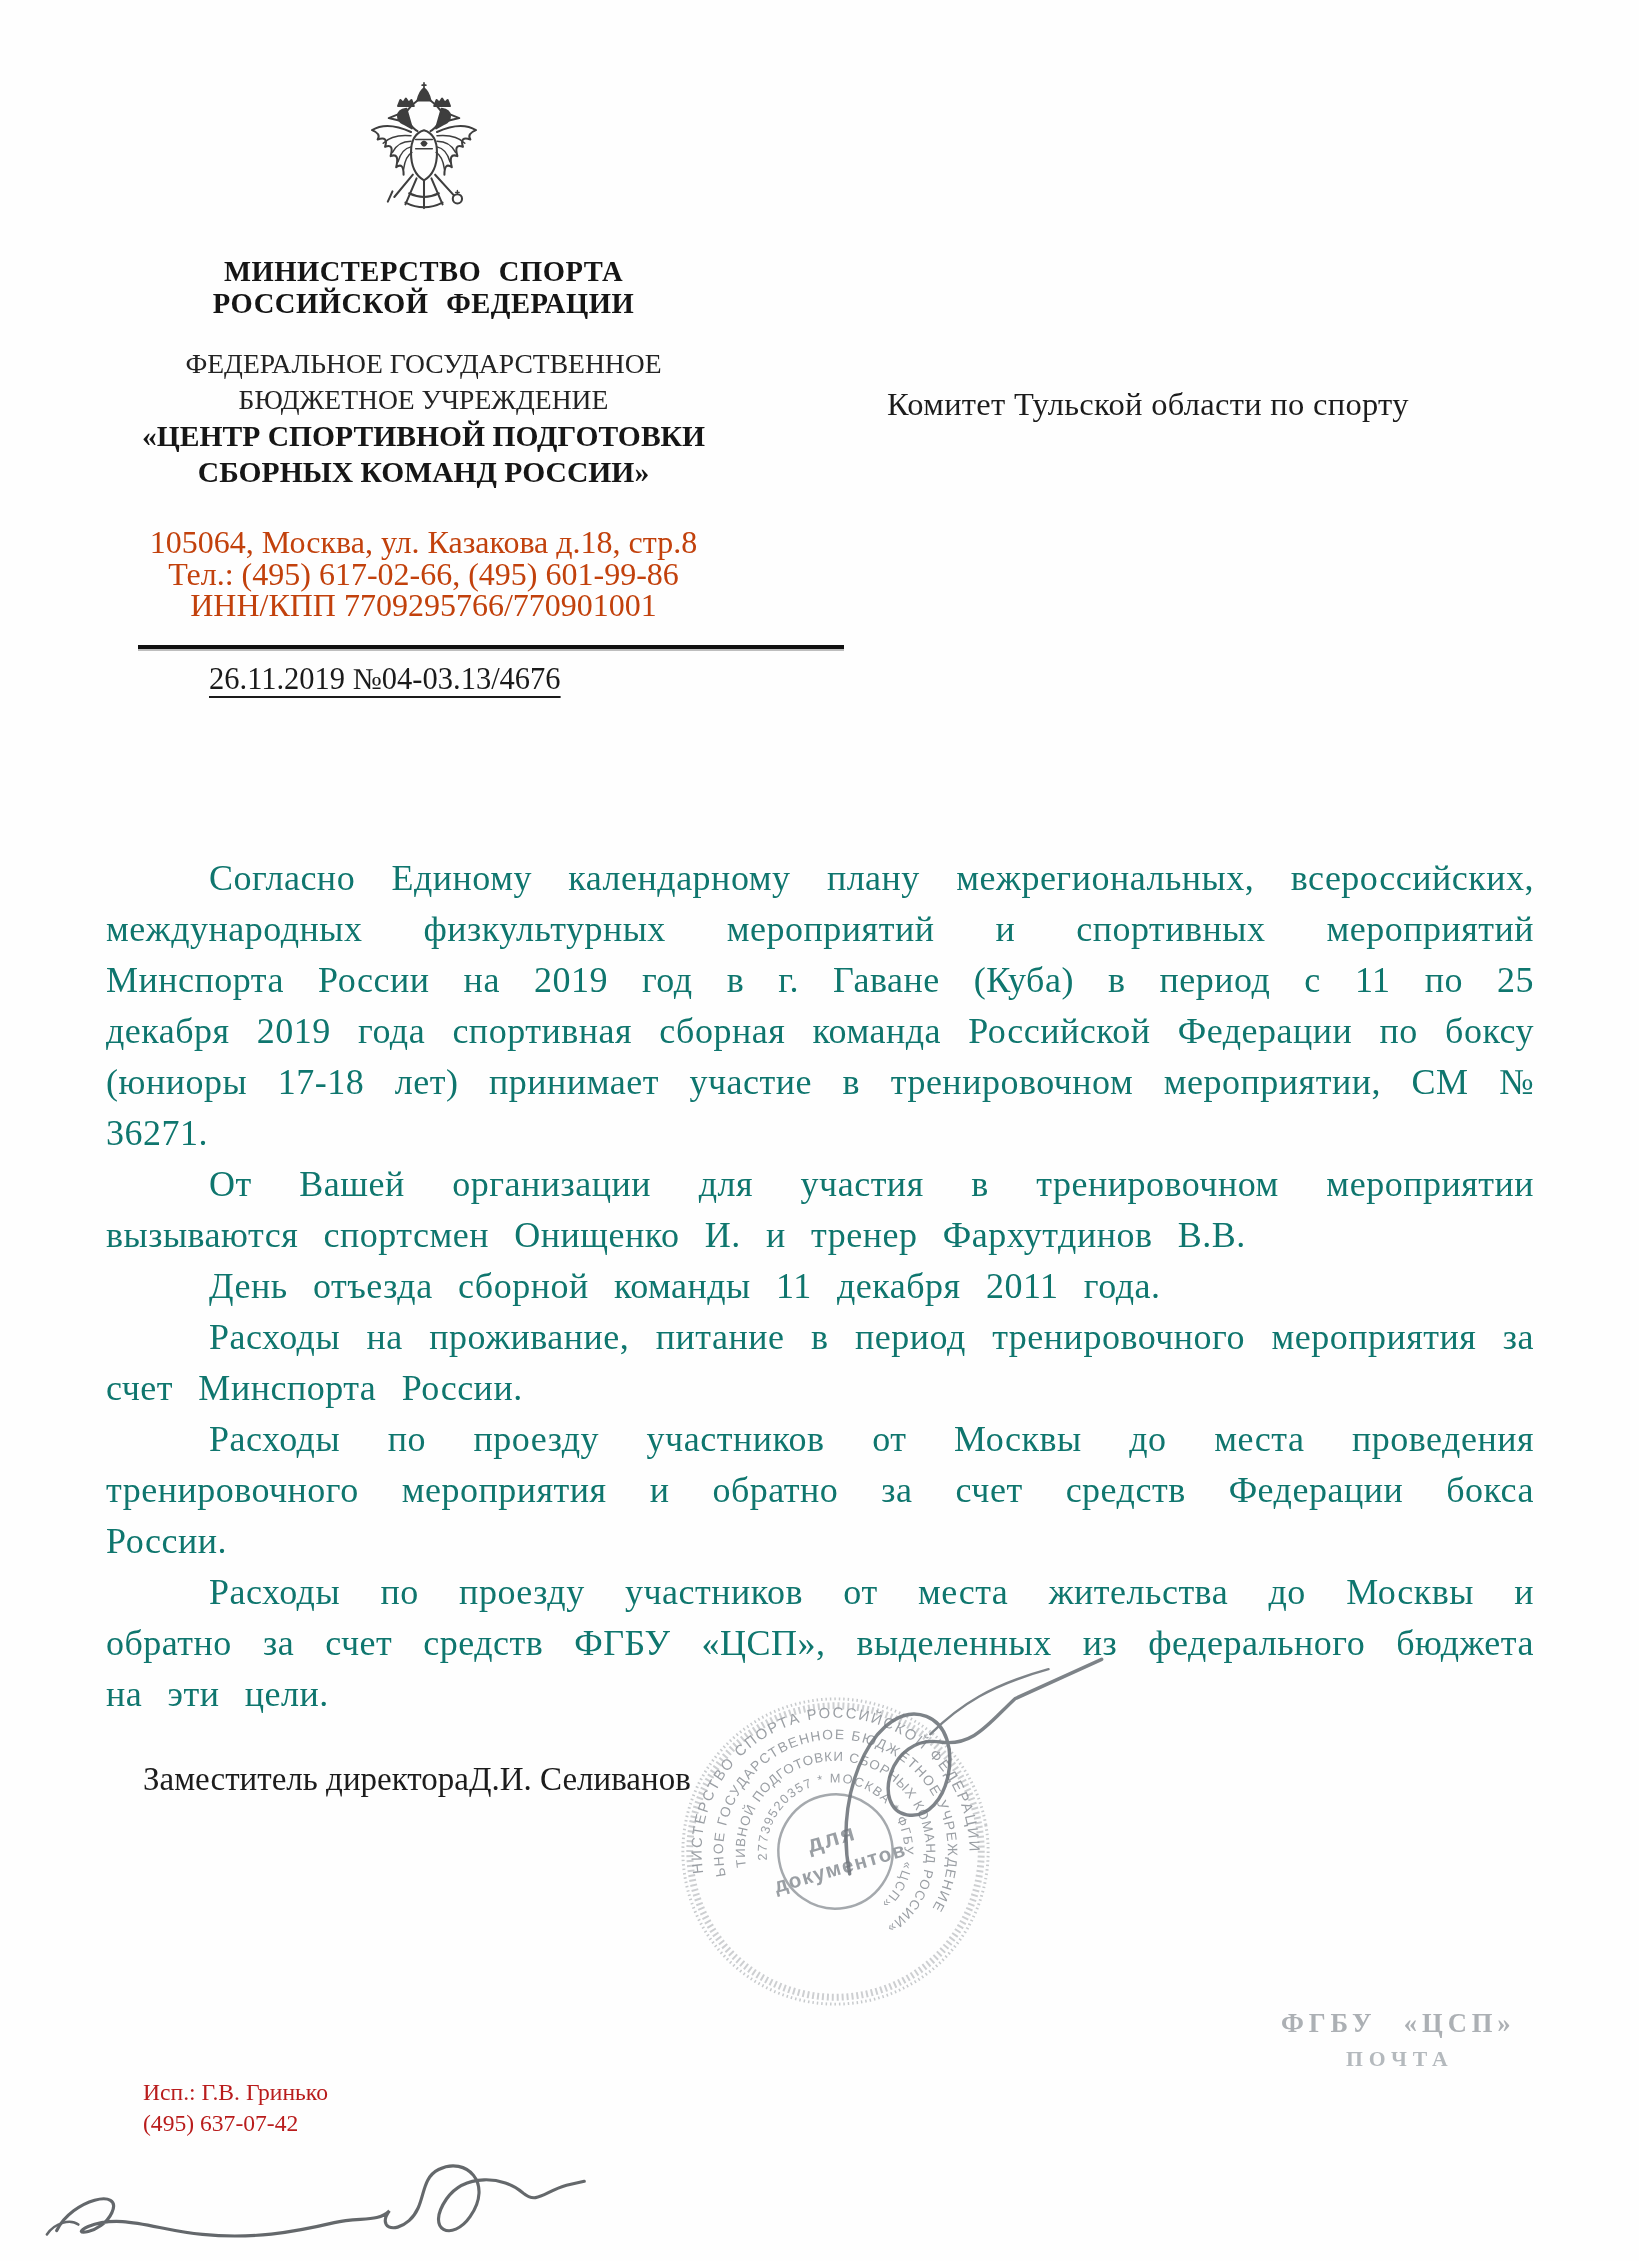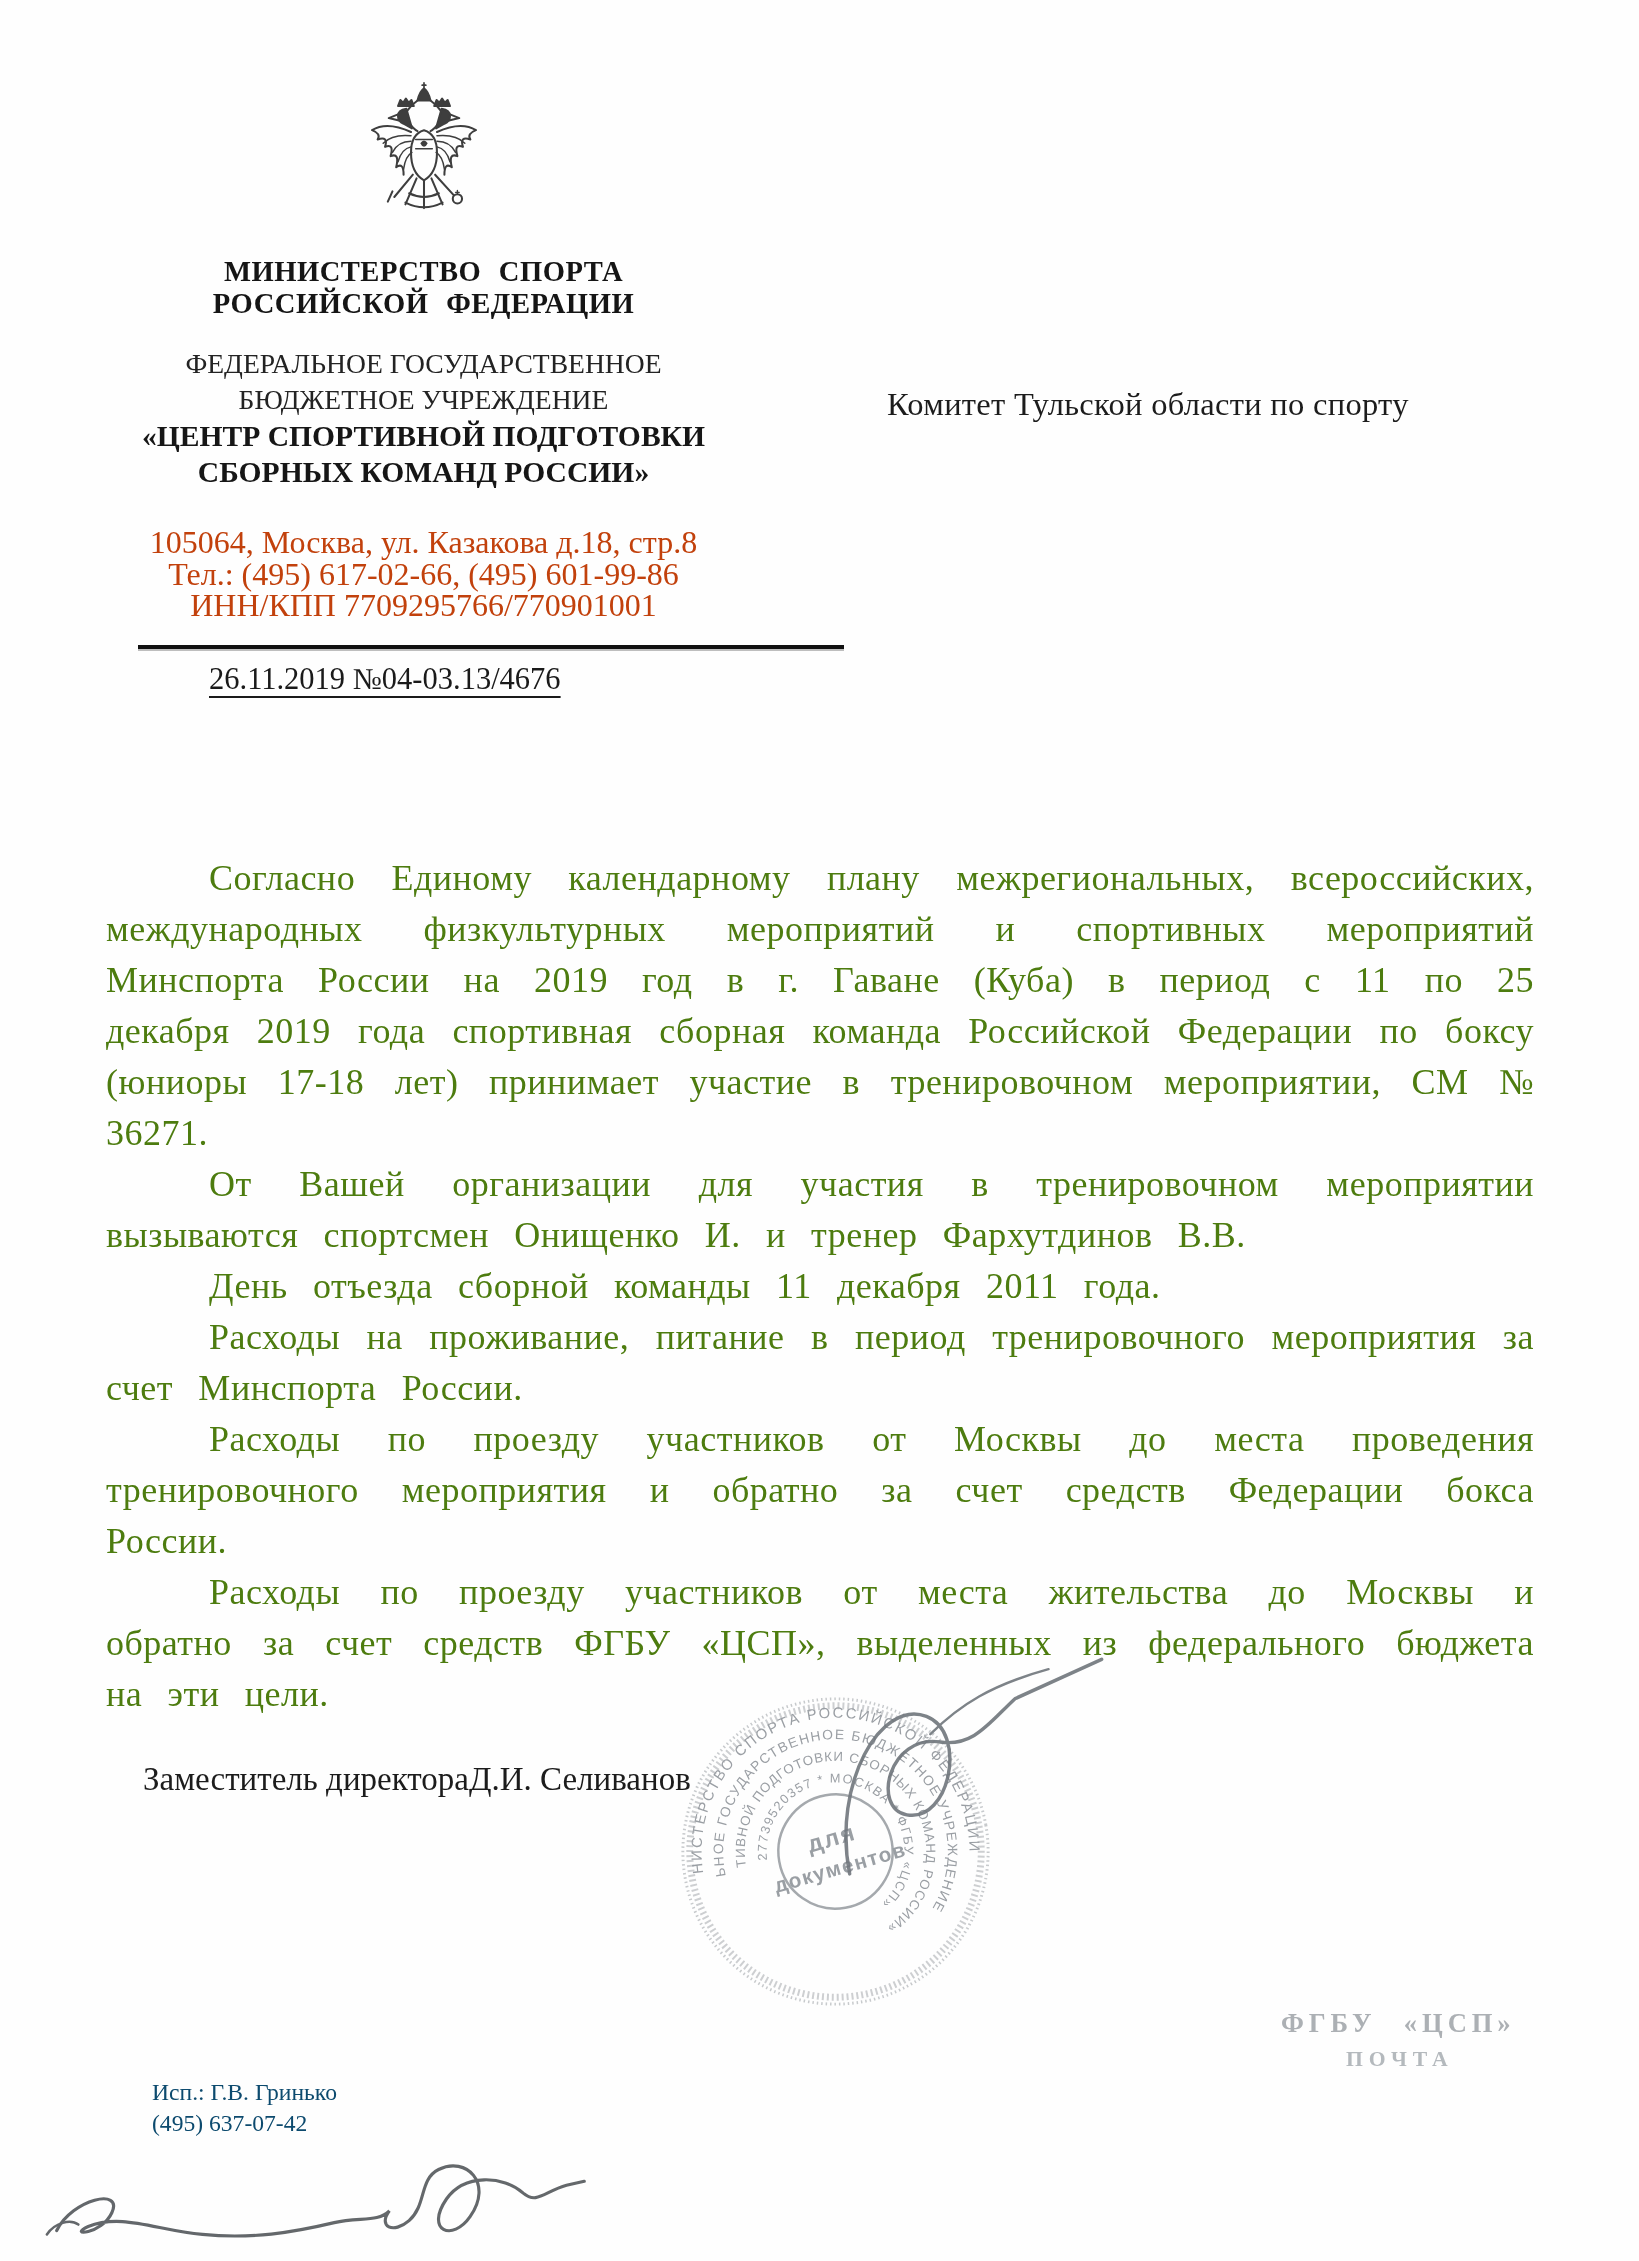--- a/index.html
+++ b/index.html
@@ -22,21 +22,21 @@
   .divider { position:absolute; left:138px; top:645px; width:706px; height:3.9px; background:#111; box-shadow:0 2px 0 rgba(0,0,0,.25); }
 
   .ref-line { position:absolute; left:209px; top:662px; font-size:30.5px; color:#1a1a1a;
     text-decoration:underline; text-underline-offset:6.9px; text-decoration-thickness:2px; }
 
   .recipient { position:absolute; left:887px; top:386px; font-size:32.5px; color:#1c1c1c; letter-spacing:0.3px; }
 
   
   .letter-body { position:absolute; left:106px; top:853px; width:1428px;
     font-size:36px; line-height:51px; text-align:justify;
-    letter-spacing:0.5px; word-spacing:15.8px; color:#4d7c0f; }
+    letter-spacing:0.5px; word-spacing:15.8px; color:#0f766e; }
   .letter-body p { margin:0; text-indent:103px; }
 
   
   .sig-row { position:absolute; left:143px; top:1761px; width:1381px;
     display:flex; justify-content:flex-start; font-size:33px; color:#1c1c1c; }
 
   
   .stamp { position:absolute; left:609px; top:1625px; width:453px; height:453px; opacity:.88; }
   .stamp text { font-family:"Liberation Sans","DejaVu Sans",sans-serif; fill:#8d9298; }
   .st-ring1 { font-size:15px; letter-spacing:2px; }
@@ -48,21 +48,21 @@
 
   .flourish { position:absolute; left:635px; top:1616px; width:512px; height:315px; }
 
   
   .postal { position:absolute; left:1281px; top:2008px; color:#9ea3a8; opacity:.85;
     font-family:"Liberation Serif",serif; font-weight:bold; }
   .postal-l1 { font-size:26.6px; letter-spacing:4.9px; word-spacing:15.8px;text-align:center; }
   .postal-l2 { font-size:21.7px; letter-spacing:5.9px; margin-top:7.9px; margin-left:65px; color:#a8adb2; }
 
   
-  .executor { position:absolute; left:152px; top:2077px; font-size:23.6px; line-height:30.5px; color:#0c4a6e; }
+  .executor { position:absolute; left:143px; top:2077px; font-size:23.6px; line-height:30.5px; color:#b91c1c; }
   .hand-sig { position:absolute; left:39px; top:2136px; width:561px; height:126px; }
 </style>
 </head>
 <body>
 
 <div class="page">
 
   <div class="org-col">
     <svg class="eagle" viewBox="0 0 140 180">
       <g fill="none" stroke="#3e3e3e" stroke-width="2.2" stroke-linejoin="round" stroke-linecap="round">

